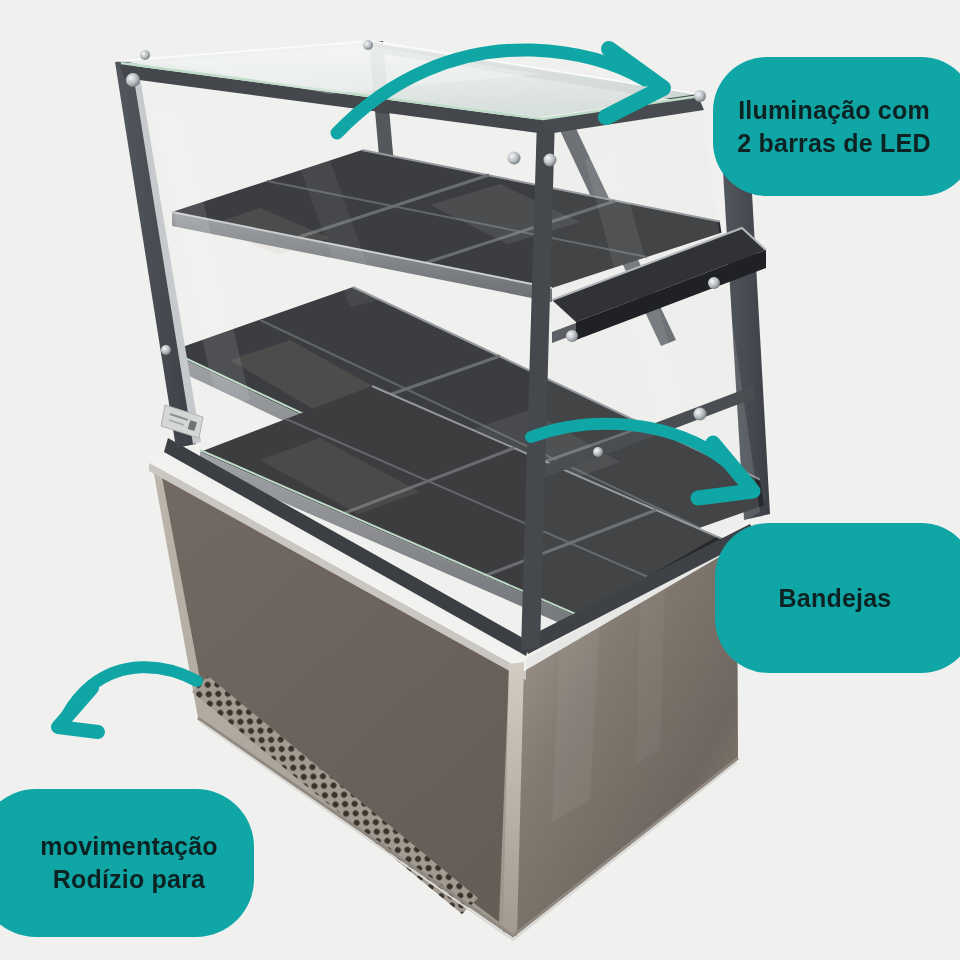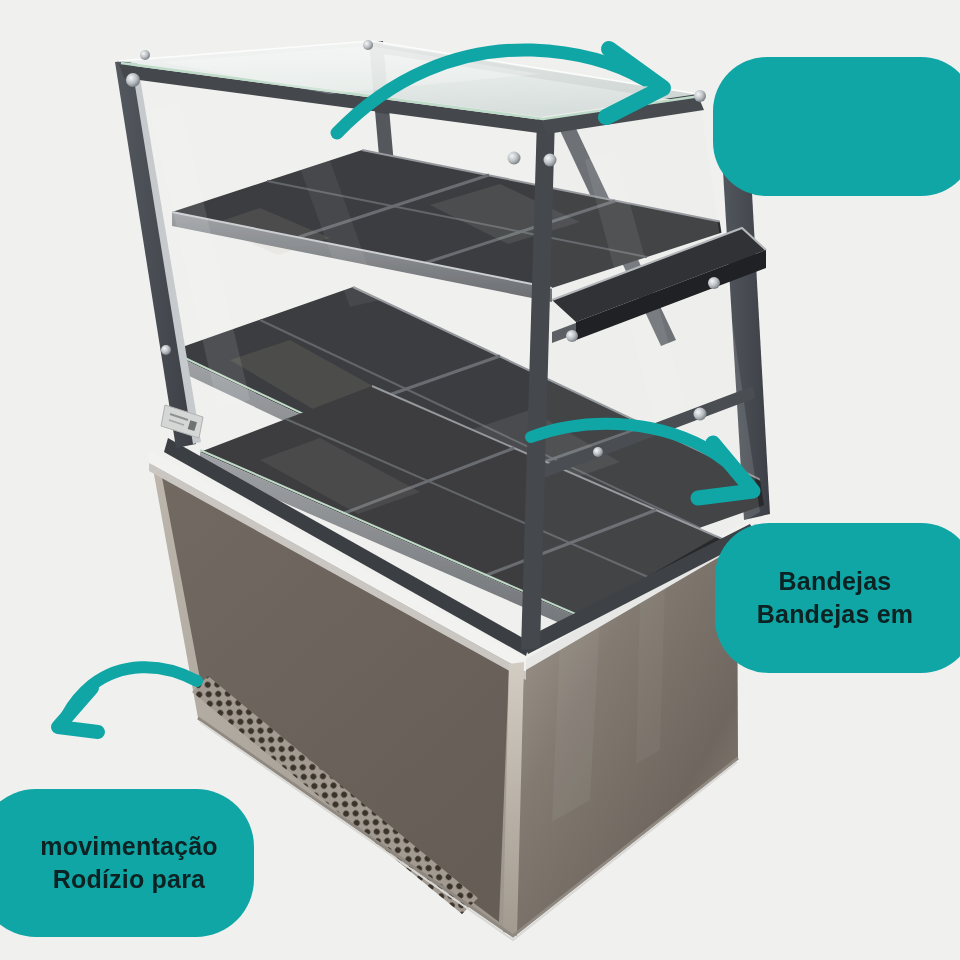--- a/index.html
+++ b/index.html
@@ -208,25 +208,26 @@
         <polyline points="713,443 753,491 698,498" stroke-width="15"></polyline>
       </g>
       <g>
         <path d="M 197 681 C 160 661 120 663 92 685 C 81 694 73 704 67 715" stroke-width="12"></path>
         <polyline points="92,688 58,727 98,732" stroke-width="14"></polyline>
       </g>
     </g>
   </svg>
 
   <div class="callout callout-led">
+    <div class="callout-line">Iluminação com</div>
+    <div class="callout-line">2 barras de LED</div>
   </div>
 
   <div class="callout callout-trays">
     <div class="callout-line">Bandejas</div>
-    <div class="callout-line">Bandejas em</div>
   </div>
 
   <div class="callout callout-casters">
     <div class="callout-line">movimentação</div>
     <div class="callout-line">Rodízio para</div>
   </div>
 
 </div>
 
 </body></html>

